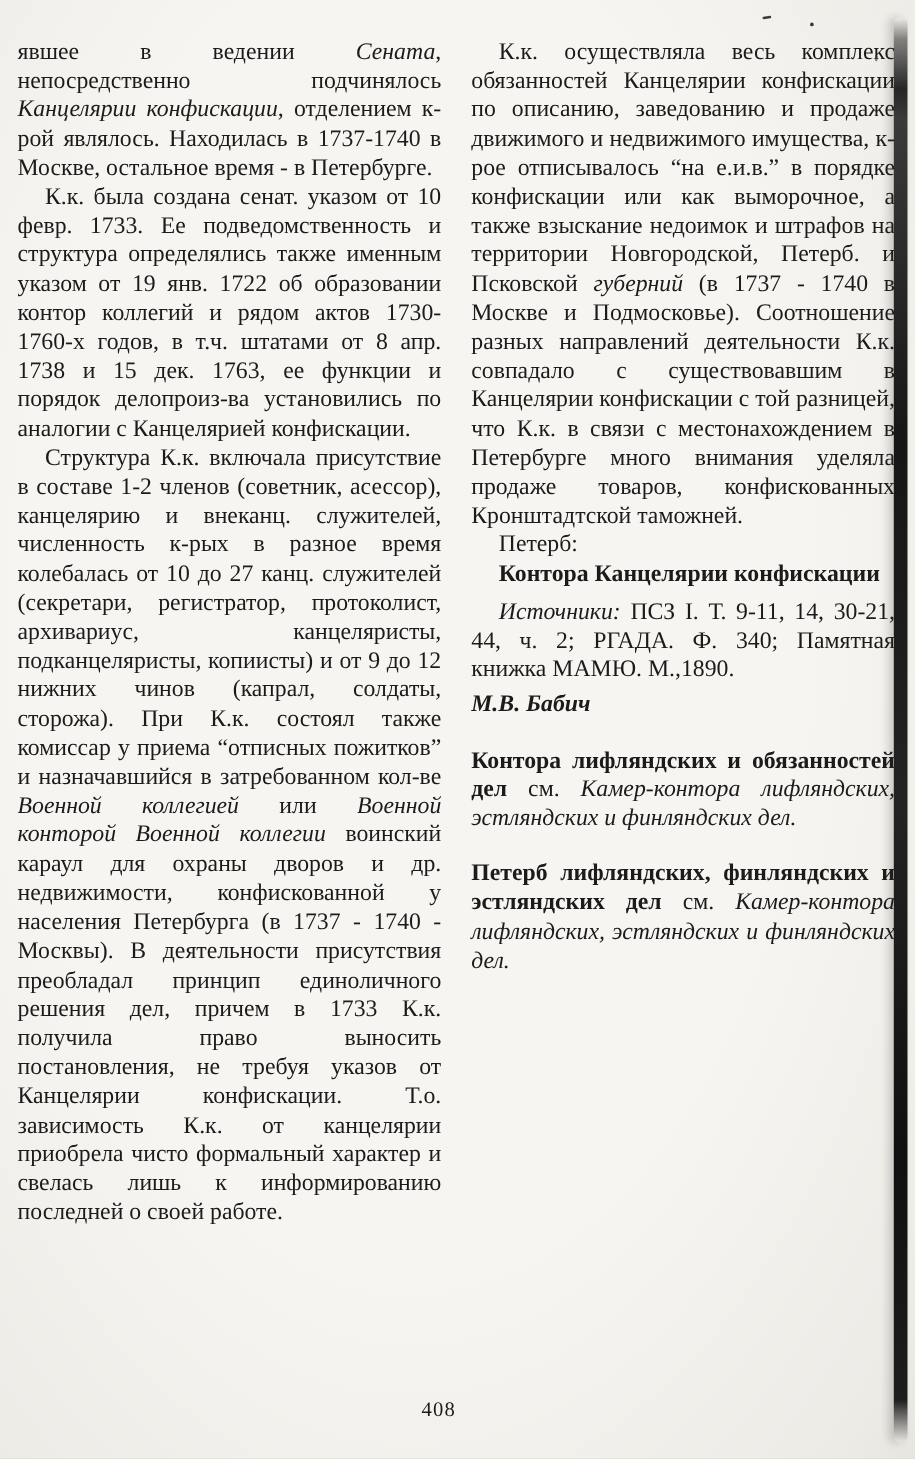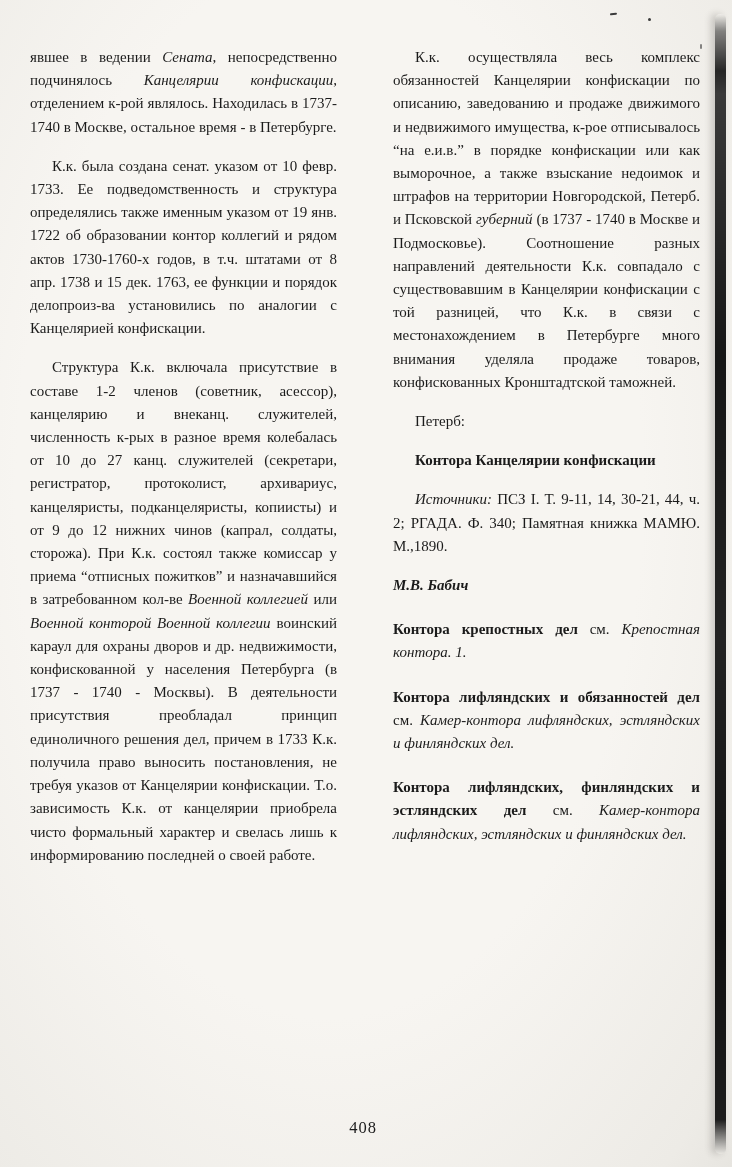--- a/index.html
+++ b/index.html
@@ -14,41 +14,41 @@
   }
   .columns{
     position:absolute;
     left:14px;top:30px;
     width:702px;
     display:flex;
     gap:24px;
   }
   .col{width:339px;}
   .col p{
-    margin:16px;
+    margin:0;
     text-align:justify;
-    font-size:15px;
+    font-size:19px;
     line-height:23.2px;
     hyphens:auto;
   }
   .ind{text-indent:22px;}
   .mt8{margin-top:8px;}
   .sources{font-size:14px;line-height:18.6px;margin-top:7px !important;}
   .author{
     text-align:center;
     font-style:italic;
     font-size:15.5px;
     margin-top:5px !important;
     padding-right:8px;
     font-weight:bold;
   }
   .entry{margin-top:21px !important;}
   .footer{
     position:absolute;
-    left:12px;top:1118px;
+    left:0;top:1118px;
     width:702px;
     text-align:center;
     font-size:16.5px;
     letter-spacing:1px;
   }
   .binding-shadow{
     position:absolute;
     right:6px;top:14px;
     width:11px;height:1140px;
     border-radius:5px;
@@ -79,23 +79,22 @@
         <p><span>явшее в ведении </span><span style="font-style: italic;">Сената</span><span>, непосредственно подчинялось </span><span style="font-style: italic;">Канцелярии конфискации</span><span>, отделением к-рой являлось. Находилась в 1737-1740 в Москве, остальное время - в Петербурге.</span></p>
         <p class="ind"><span>К.к. была создана сенат. указом от 10 февр. 1733. Ее подведомственность и структура определялись также именным указом от 19 янв. 1722 об образовании контор коллегий и рядом актов 1730-1760-х годов, в т.ч. штатами от 8 апр. 1738 и 15 дек. 1763, ее функции и порядок делопроиз-ва установились по аналогии с Канцелярией конфискации.</span></p>
         <p class="ind"><span>Структура К.к. включала присутствие в составе 1-2 членов (советник, асессор), канцелярию и внеканц. служителей, численность к-рых в разное время колебалась от 10 до 27 канц. служителей (секретари, регистратор, протоколист, архивариус, канцеляристы, подканцеляристы, копиисты) и от 9 до 12 нижних чинов (капрал, солдаты, сторожа). При К.к. состоял также комиссар у приема “отписных пожитков” и назначавшийся в затребованном кол-ве </span><span style="font-style: italic;">Военной коллегией</span><span> или </span><span style="font-style: italic;">Военной конторой Военной коллегии</span><span> воинский караул для охраны дворов и др. недвижимости, конфискованной у населения Петербурга (в 1737 - 1740 - Москвы). В деятельности присутствия преобладал принцип единоличного решения дел, причем в 1733 К.к. получила право выносить постановления, не требуя указов от Канцелярии конфискации. Т.о. зависимость К.к. от канцелярии приобрела чисто формальный характер и свелась лишь к информированию последней о своей работе.</span></p>
       </div>
     <div class="col">
         <p class="ind"><span>К.к. осуществляла весь комплекс обязанностей Канцелярии конфискации по описанию, заведованию и продаже движимого и недвижимого имущества, к-рое отписывалось “на е.и.в.” в порядке конфискации или как выморочное, а также взыскание недоимок и штрафов на территории Новгородской, Петерб. и Псковской </span><span style="font-style: italic;">губерний</span><span> (в 1737 - 1740 в Москве и Подмосковье). Соотношение разных направлений деятельности К.к. совпадало с существовавшим в Канцелярии конфискации с той разницей, что К.к. в связи с местонахождением в Петербурге много внимания уделяла продаже товаров, конфискованных Кронштадтской таможней.</span></p>
         <p class="ind mt8"><span>Петерб:</span></p>
         <p class="ind"><span style="font-weight: bold;">Контора Канцелярии конфискации</span></p>
         <p class="ind sources"><span style="font-style: italic;">Источники:</span><span> ПСЗ I. Т. 9-11, 14, 30-21, 44, ч. 2; РГАДА. Ф. 340; Памятная книжка МАМЮ. М.,1890.</span></p>
         <p class="author"><span>М.В. Бабич</span></p>
-        <p class="entry"><span style="font-weight: bold;">Контора крепостных дел</span><span> см. </span><span style="font-style: italic;">Крепостная контора. 1.</span></p>
         <p class="entry"><span style="font-weight: bold;">Контора лифляндских и обязанностей дел</span><span> см. </span><span style="font-style: italic;">Камер-контора лифляндских, эстляндских и финляндских дел.</span></p>
-        <p class="entry"><span style="font-weight: bold;">Контора лифляндских, финляндских и эстляндских дел</span><span> см. </span><span style="font-style: italic;">Камер-контора лифляндских, эстляндских и финляндских дел.</span></p>
+        <p class="entry"><span style="font-weight: bold;">Петерб лифляндских, финляндских и эстляндских дел</span><span> см. </span><span style="font-style: italic;">Камер-контора лифляндских, эстляндских и финляндских дел.</span></p>
       </div>
   </div>
   <div class="footer">408</div>
   <div class="binding-shadow"></div>
   <div class="speck s1"></div>
   <div class="speck s2"></div>
   <div class="speck s3"></div>
 </div>
 
 </body></html>

